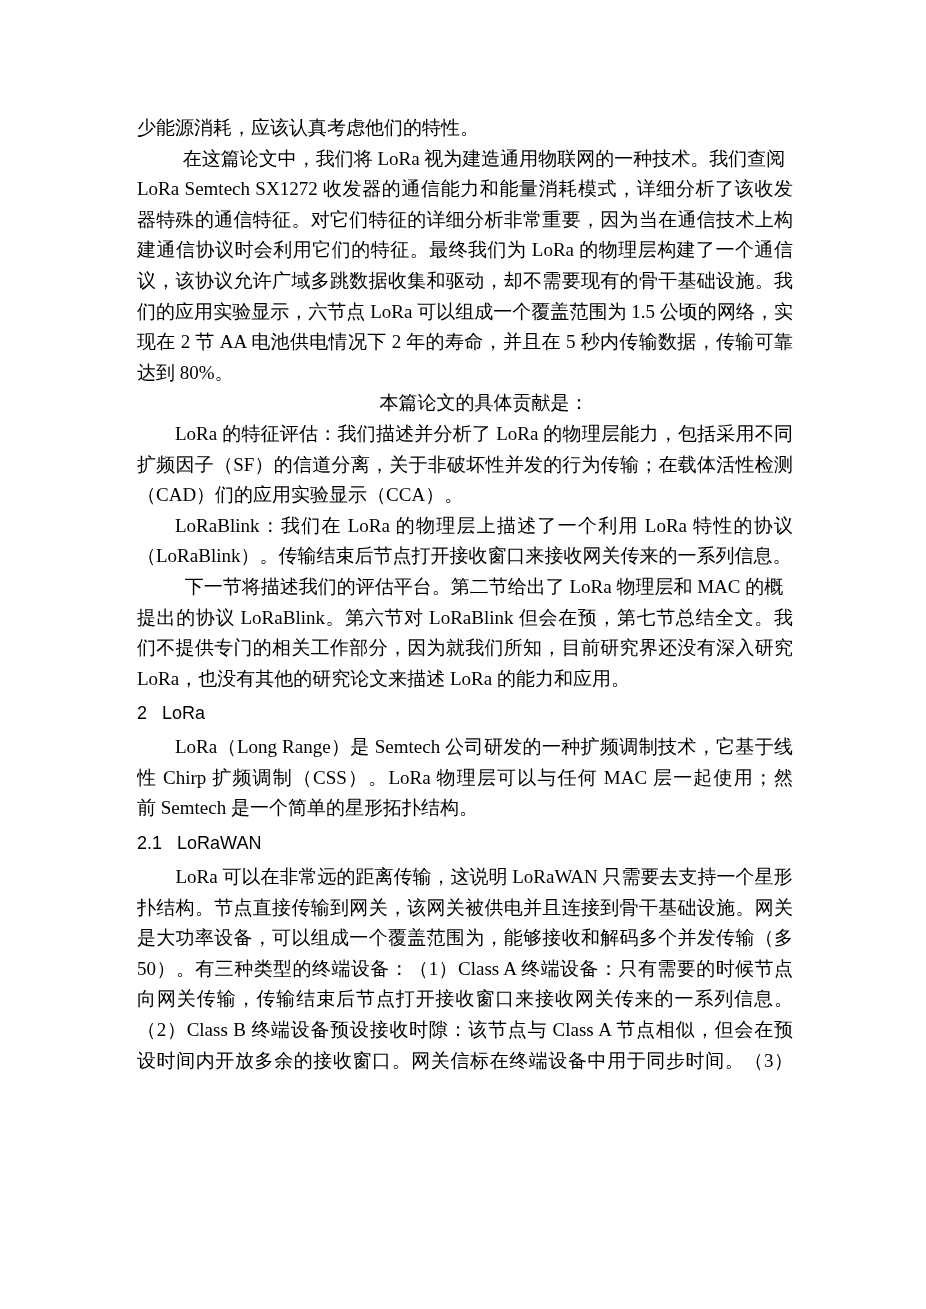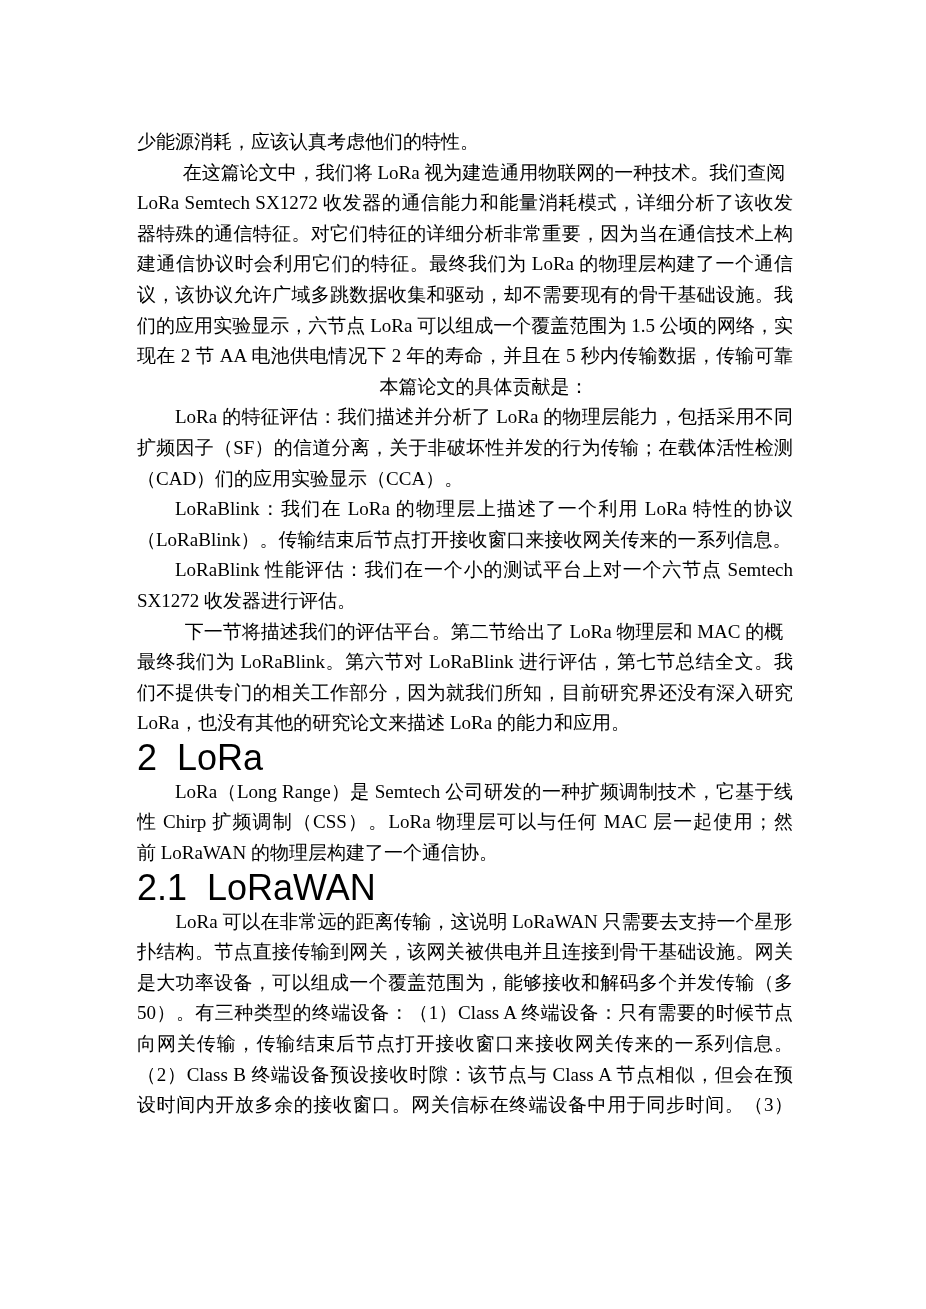--- a/index.html
+++ b/index.html
@@ -8,42 +8,42 @@
     width: 926px;
     height: 1309px;
     background: #ffffff;
     overflow: hidden;
     font-family: "Liberation Serif", "DejaVu Serif", serif;
     color: #000000;
   }
   .doc-body {
     position: absolute;
     left: 137px;
-    top: 127px;
+    top: 113px;
     width: 656px;
   }
   .para { margin: 0; padding: 0; }
   .line {
     font-size: 19px;
     line-height: 30.6px;
     height: 30.6px;
     overflow: hidden;
     text-align: left;
     letter-spacing: 0;
   }
   .line.jl {
     text-align: justify;
     text-align-last: justify;
     -moz-text-align-last: justify;
   }
   .line.indent { text-indent: 38px; text-align: center; }
   .heading {
     font-family: "Liberation Sans", "DejaVu Sans", sans-serif;
     font-weight: 500;
-    font-size: 36px;
+    font-size: 18px;
     line-height: 38px;
     height: 38px;
     overflow: hidden;
     word-spacing: 10px;
     text-align: left;
   }
 </style>
 </head>
 <body>
 
@@ -53,48 +53,45 @@
         <div class="line">少能源消耗，应该认真考虑他们的特性。</div>
       </div>
       <div class="para">
         <div class="line jl indent">在这篇论文中，我们将 LoRa 视为建造通用物联网的一种技术。我们查阅了</div>
         <div class="line jl">LoRa Semtech SX1272 收发器的通信能力和能量消耗模式，详细分析了该收发</div>
         <div class="line jl">器特殊的通信特征。对它们特征的详细分析非常重要，因为当在通信技术上构</div>
         <div class="line jl">建通信协议时会利用它们的特征。最终我们为 LoRa 的物理层构建了一个通信协</div>
         <div class="line jl">议，该协议允许广域多跳数据收集和驱动，却不需要现有的骨干基础设施。我</div>
         <div class="line jl">们的应用实验显示，六节点 LoRa 可以组成一个覆盖范围为 1.5 公顷的网络，实</div>
         <div class="line jl">现在 2 节 AA 电池供电情况下 2 年的寿命，并且在 5 秒内传输数据，传输可靠率</div>
+        <div class="line">达到 80%。</div>
       </div>
       <div class="para">
         <div class="line indent">本篇论文的具体贡献是：</div>
       </div>
       <div class="para">
         <div class="line jl indent">LoRa 的特征评估：我们描述并分析了 LoRa 的物理层能力，包括采用不同</div>
         <div class="line jl">扩频因子（SF）的信道分离，关于非破坏性并发的行为传输；在载体活性检测</div>
         <div class="line">（CAD）们的应用实验显示（CCA）。</div>
       </div>
       <div class="para">
         <div class="line jl indent">LoRaBlink：我们在 LoRa 的物理层上描述了一个利用 LoRa 特性的协议</div>
         <div class="line">（LoRaBlink）。传输结束后节点打开接收窗口来接收网关传来的一系列信息。</div>
       </div>
       <div class="para">
-        <div class="line jl indent">LoRaBlink 性能评估：我们在一个小的测试平台上对一个六节点 Semtech</div>
-        <div class="line">SX1272 收发器进行评估。</div>
-      </div>
-      <div class="para">
         <div class="line jl indent">下一节将描述我们的评估平台。第二节给出了 LoRa 物理层和 MAC 的概述，</div>
-        <div class="line jl">最终我们为 LoRaBlink。第六节对 LoRaBlink 进行评估，第七节总结全文。我</div>
+        <div class="line jl">提出的协议 LoRaBlink。第六节对 LoRaBlink 但会在预，第七节总结全文。我</div>
         <div class="line jl">们不提供专门的相关工作部分，因为就我们所知，目前研究界还没有深入研究</div>
         <div class="line">LoRa，也没有其他的研究论文来描述 LoRa 的能力和应用。</div>
       </div>
       <div class="heading">2 LoRa</div>
       <div class="para">
         <div class="line jl indent">LoRa（Long Range）是 Semtech 公司研发的一种扩频调制技术，它基于线</div>
         <div class="line jl">性 Chirp 扩频调制（CSS）。LoRa 物理层可以与任何 MAC 层一起使用；然而，目</div>
-        <div class="line">前 LoRaWAN 的物理层构建了一个通信协。</div>
+        <div class="line">前 Semtech 是一个简单的星形拓扑结构。</div>
       </div>
       <div class="heading">2.1 LoRaWAN</div>
       <div class="para">
         <div class="line jl indent">LoRa 可以在非常远的距离传输，这说明 LoRaWAN 只需要去支持一个星形拓</div>
         <div class="line jl">扑结构。节点直接传输到网关，该网关被供电并且连接到骨干基础设施。网关</div>
         <div class="line jl">是大功率设备，可以组成一个覆盖范围为，能够接收和解码多个并发传输（多达</div>
         <div class="line jl">50）。有三种类型的终端设备：（1）Class A 终端设备：只有需要的时候节点才</div>
         <div class="line jl">向网关传输，传输结束后节点打开接收窗口来接收网关传来的一系列信息。</div>
         <div class="line jl">（2）Class B 终端设备预设接收时隙：该节点与 Class A 节点相似，但会在预</div>
         <div class="line jl">设时间内开放多余的接收窗口。网关信标在终端设备中用于同步时间。（3）</div>

